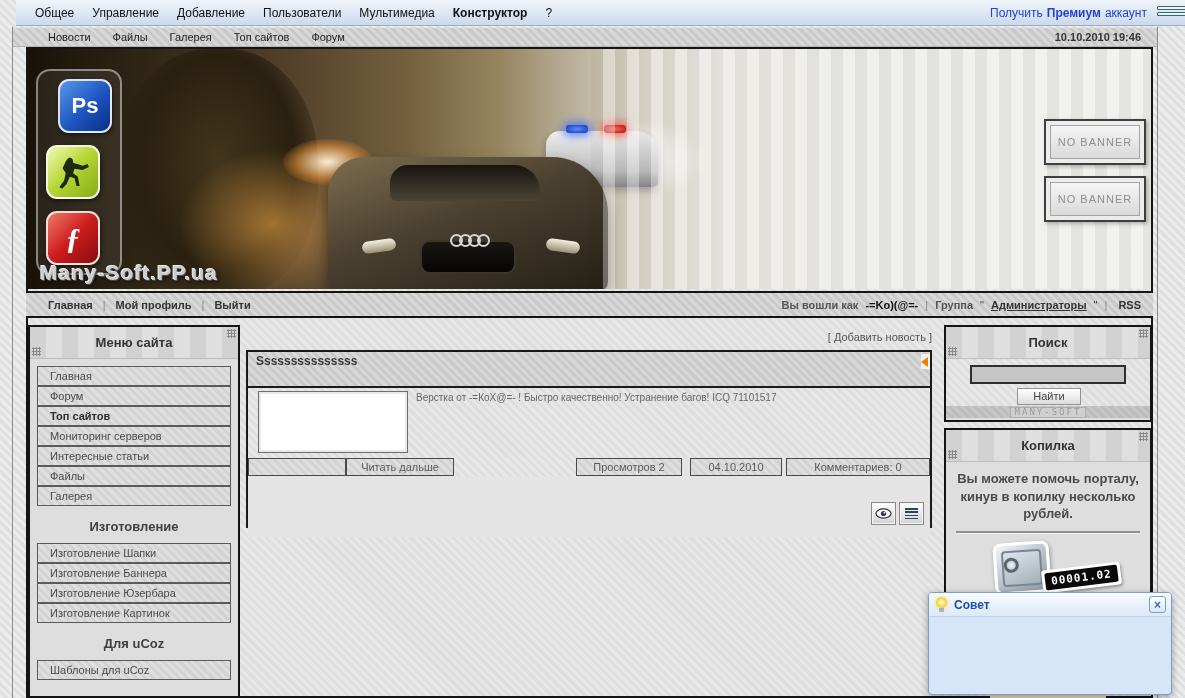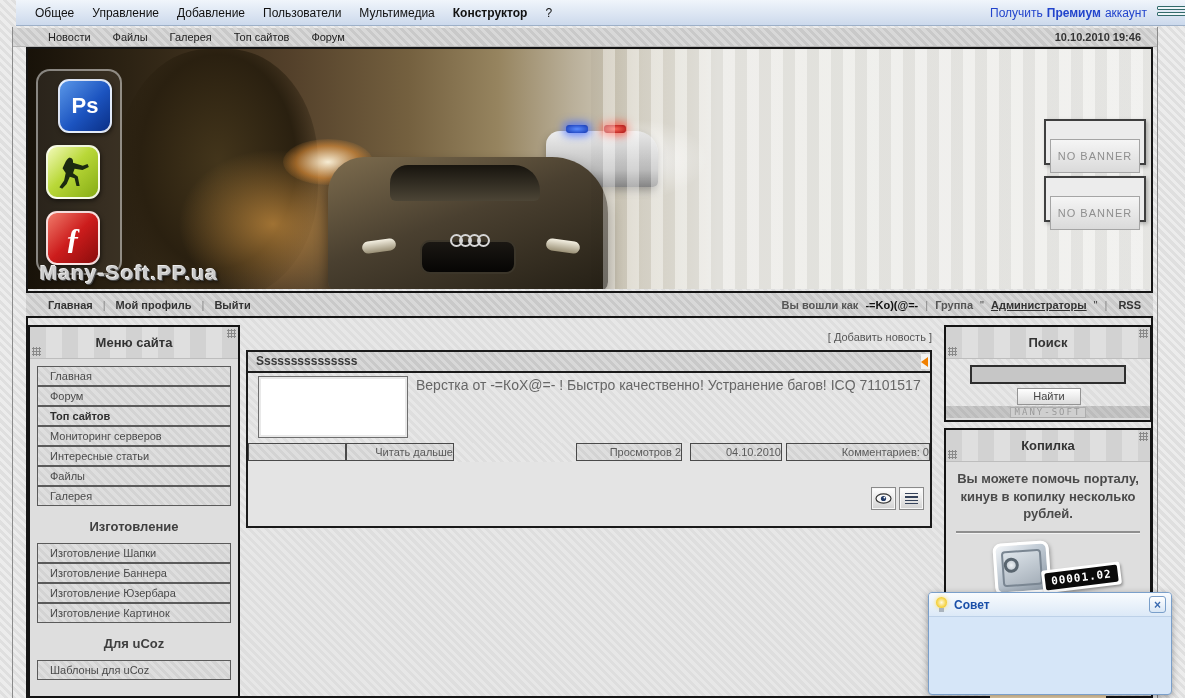--- a/index.html
+++ b/index.html
@@ -67,21 +67,21 @@
   .icon-ps { background:linear-gradient(135deg,#5a97e8 0%,#1c54c0 55%,#0a2f86 100%); color:#fff; font-weight:bold; font-size:22px;margin-left:12px; }
   .icon-cs { background:linear-gradient(135deg,#f2fab8 0%,#b9d838 45%,#86ac14 100%); }
   .icon-flash { background:linear-gradient(135deg,#f07a6a 0%,#cc1c1c 50%,#8a0c0c 100%); color:#fff; font-weight:bold; font-style:italic;
     font-family:"Liberation Serif","DejaVu Serif",serif; font-size:30px; }
   .logo-text { position:absolute; left:12px; bottom:4px; font-size:21px; font-weight:bold; letter-spacing:1px; color:#cccccc;
     text-shadow:-1px -1px 0 #ededed, 1px 1px 0 #4a4a4a, 2px 2px 3px rgba(0,0,0,.55); }
 
   .banner { position:absolute; width:102px; height:46px; border:2px solid #3f3f3f; background:#ececec; padding:4px;
     box-shadow:2px 2px 4px rgba(0,0,0,.25); }
   .banner .inner { width:100%; height:100%; border:1px solid #a5a5a5; background:linear-gradient(#f5f5f5,#dadada);
-    display:flex; align-items:center; justify-content:center; color:#8f8f8f; font-size:11px; letter-spacing:1px;margin-top:14px; }
+    display:flex; align-items:center; justify-content:center; color:#8f8f8f; font-size:11px; letter-spacing:1px; }
 
   
   .user-bar { position:absolute; left:26px; top:291px; width:1127px; height:27px;
     border-top:2px solid #141414; border-bottom:2px solid #141414;
     display:flex; align-items:center; font-size:11px; padding:0 12px; }
   .user-bar .ulink { font-weight:bold; color:#333; padding:0 10px; cursor:pointer; }
   .sep { color:#888; }
   .ub-right { margin-left:auto; display:flex; align-items:center; gap:7px; color:#444; }
   .ub-right .lbl { font-weight:bold; color:#555; }
   .ub-right .uname { font-weight:bold; color:#111; }
@@ -98,30 +98,30 @@
   .menu-list { list-style:none; margin:7px 7px 0 7px; }
   .menu-list li { height:20px; line-height:18px; border:1px solid #5a5a5a; padding-left:12px;
     font-size:11px; color:#4a4a4a; cursor:pointer; }
   .menu-list li.cur { font-weight:bold; color:#2e2e2e; }
   .side-title { text-align:center; font-size:13px; font-weight:bold; color:#3f3f3f; margin:13px 0 9px 0; }
 
   
   .add-news { position:absolute; left:246px; top:331px; width:686px; text-align:right; font-size:11px; color:#555; }
   .add-news span { cursor:pointer; }
   .news-box { position:absolute; left:246px; top:350px; width:686px; height:178px; border:2px solid #1a1a1a; background:#e4e4e4; }
-  .news-title { position:relative; height:21px; line-height:19px; padding:0 8px; font-size:12px; font-weight:bold; color:#383838;
+  .news-title { position:relative; height:36px; line-height:19px; padding:0 8px; font-size:12px; font-weight:bold; color:#383838;
     border-bottom:2px solid #1a1a1a; }
   .marker { position:absolute; right:0; top:2px; width:9px; height:15px; background:#f2f2f2; display:flex; align-items:center; }
   .marker i { width:0; height:0; border-top:5px solid transparent; border-bottom:5px solid transparent; border-right:7px solid #f08000; }
   .news-body { position:relative; height:70px; }
   .img-ph { position:absolute; left:10px; top:3px; width:150px; height:62px; background:#fff; border:1px solid #6e6e6e;
     box-shadow:inset 0 0 0 2px #e9e9e9; }
-  .news-text { position:absolute; left:168px; right:8px; top:4px; font-size:14px; color:#666; }
+  .news-text { position:absolute; left:168px; right:8px; top:4px; font-size:10px; color:#666; }
   .news-footer { display:flex; height:19px; font-size:11px; color:#5a5a5a; }
-  .news-footer .cell { border:1px solid #4a4a4a; height:18px; line-height:16px; text-align:right; }
+  .news-footer .cell { border:1px solid #4a4a4a; height:18px; line-height:16px; text-align:center; }
   .c-read { cursor:pointer; }
   .fspacer { flex:1; }
   .news-bottom { position:relative; height:60px; background:#e4e4e4; }
   .btn-row { position:absolute; right:6px; bottom:12px; display:flex; gap:3px; }
   .mini-btn { width:25px; height:23px; border:1px solid #8a8a8a; background:linear-gradient(#ffffff,#d2d2d2);
     box-shadow:inset 0 0 0 1px #f6f6f6; display:flex; align-items:center; justify-content:center; cursor:pointer; }
   .list-glyph { width:13px; height:11px;
     background:repeating-linear-gradient(180deg,#35425a 0 1.5px,rgba(0,0,0,0) 1.5px 3.4px); }
 
   

